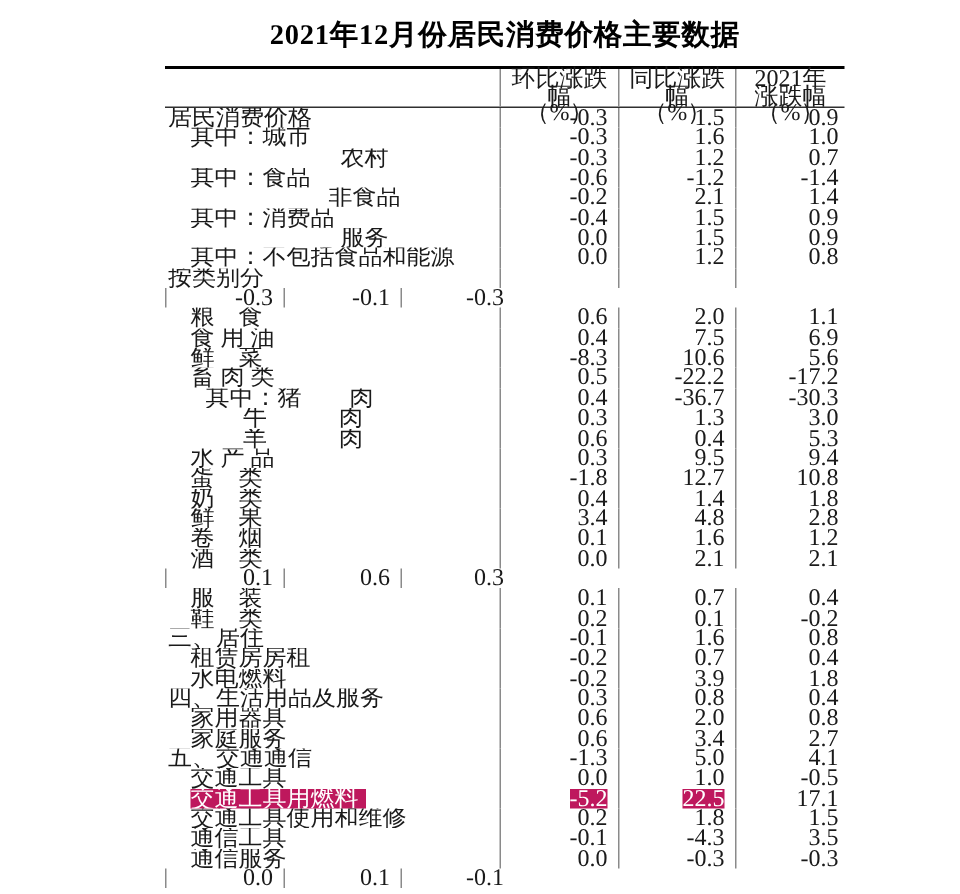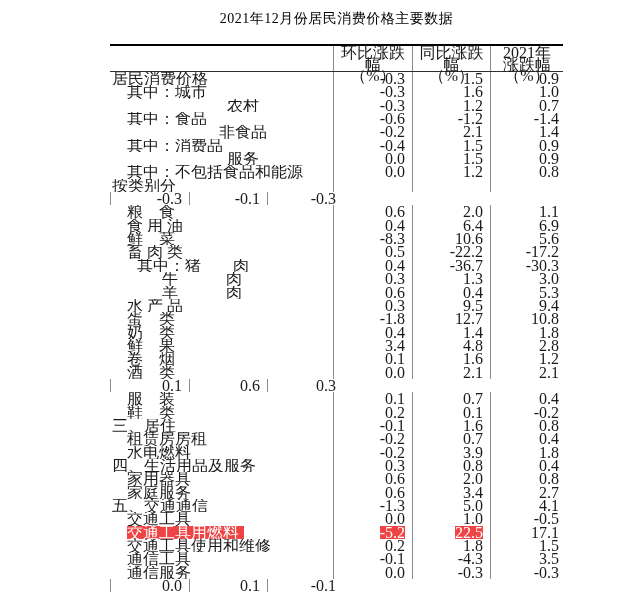--- a/index.html
+++ b/index.html
@@ -4,21 +4,21 @@
 <style>
   html,body{margin:0;padding:0;}
   body{
     width:640px;height:596px;overflow:hidden;background:#ffffff;
     font-family:"Liberation Serif","DejaVu Serif",serif;
     color:#1a1a1a;
     -webkit-font-smoothing:antialiased;
   }
   .page-title{
     position:absolute;left:110px;top:10px;width:453px;
-    text-align:center;font-size:14px;font-weight:normal;color:#000;
+    text-align:center;font-size:19px;font-weight:bold;color:#000;
     letter-spacing:0.5px;white-space:nowrap;
   }
   .cpi-table{
     position:absolute;left:110px;top:44px;width:453px;
     font-size:16px;
   }
   .thead{
     display:flex;
     border-top:2px solid #000;
     border-bottom:1px solid #303030;
@@ -46,21 +46,21 @@
   .td.label{width:223px;}
   .td.num{text-align:right;}
   .td.n1{width:79px;border-left:1px solid #8a8a8a;padding-right:7px;}
   .td.n2{width:78px;border-left:1px solid #8a8a8a;padding-right:7px;}
   .td.n3{width:73px;border-left:1px solid #8a8a8a;padding-right:4px;}
   .ind0{padding-left:2px;}
   .ind1{padding-left:17px;}
   .ind2{padding-left:43px;text-align:center;}
   .ind3{padding-left:27px;}
   .ind4{padding-left:52px;}
-  .sel{background:#ef4444;color:#ffffff;}
+  .sel{background:#be185d;color:#ffffff;}
   .td.label .sel{padding-right:5px;}
 </style>
 </head>
 <body>
 
 <div class="page-title">2021年12月份居民消费价格主要数据</div>
 
 <div class="cpi-table">
   <div class="thead">
     <div class="th col-label"></div>
@@ -139,21 +139,21 @@
       </div>
       <div class="tr">
         <div class="td label ind1"><span>粮　食</span></div>
         <div class="td num n1"><span>0.6</span></div>
         <div class="td num n2"><span>2.0</span></div>
         <div class="td num n3"><span>1.1</span></div>
       </div>
       <div class="tr">
         <div class="td label ind1"><span>食 用 油</span></div>
         <div class="td num n1"><span>0.4</span></div>
-        <div class="td num n2"><span>6.4</span></div>
+        <div class="td num n2"><span>7.5</span></div>
         <div class="td num n3"><span>6.9</span></div>
       </div>
       <div class="tr">
         <div class="td label ind1"><span>鲜　菜</span></div>
         <div class="td num n1"><span>-8.3</span></div>
         <div class="td num n2"><span>10.6</span></div>
         <div class="td num n3"><span>5.6</span></div>
       </div>
       <div class="tr">
         <div class="td label ind1"><span>畜 肉 类</span></div>

